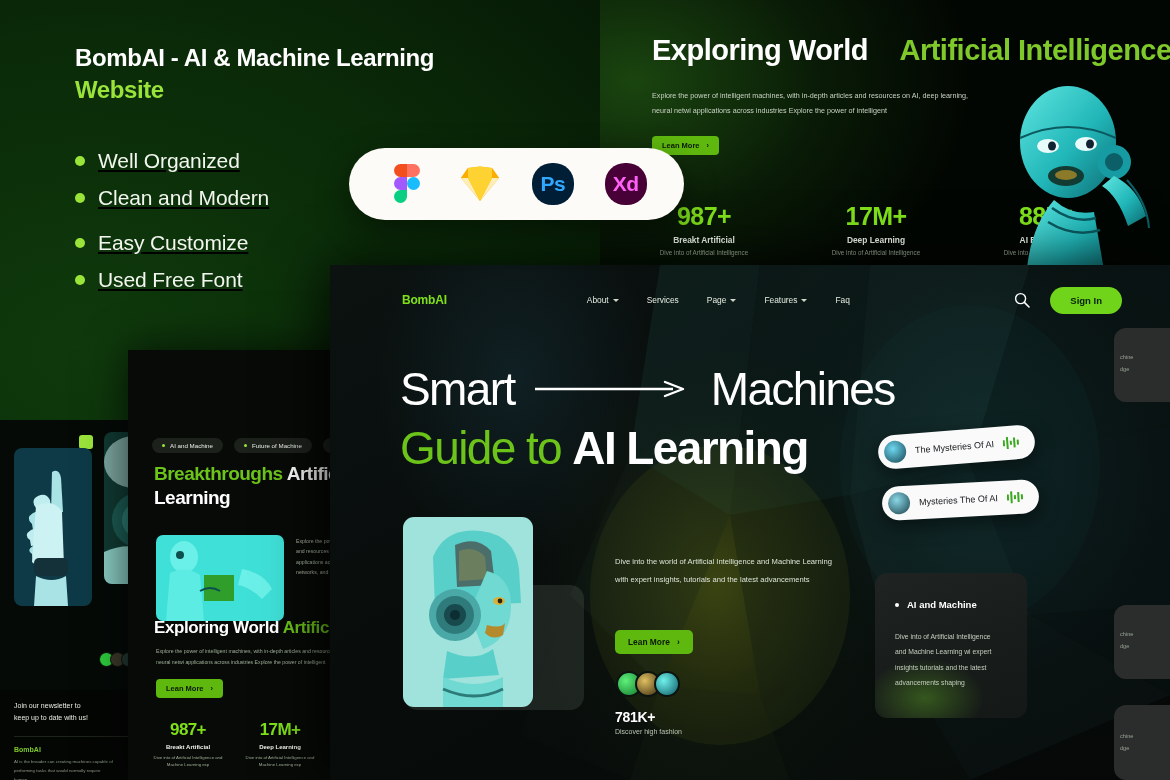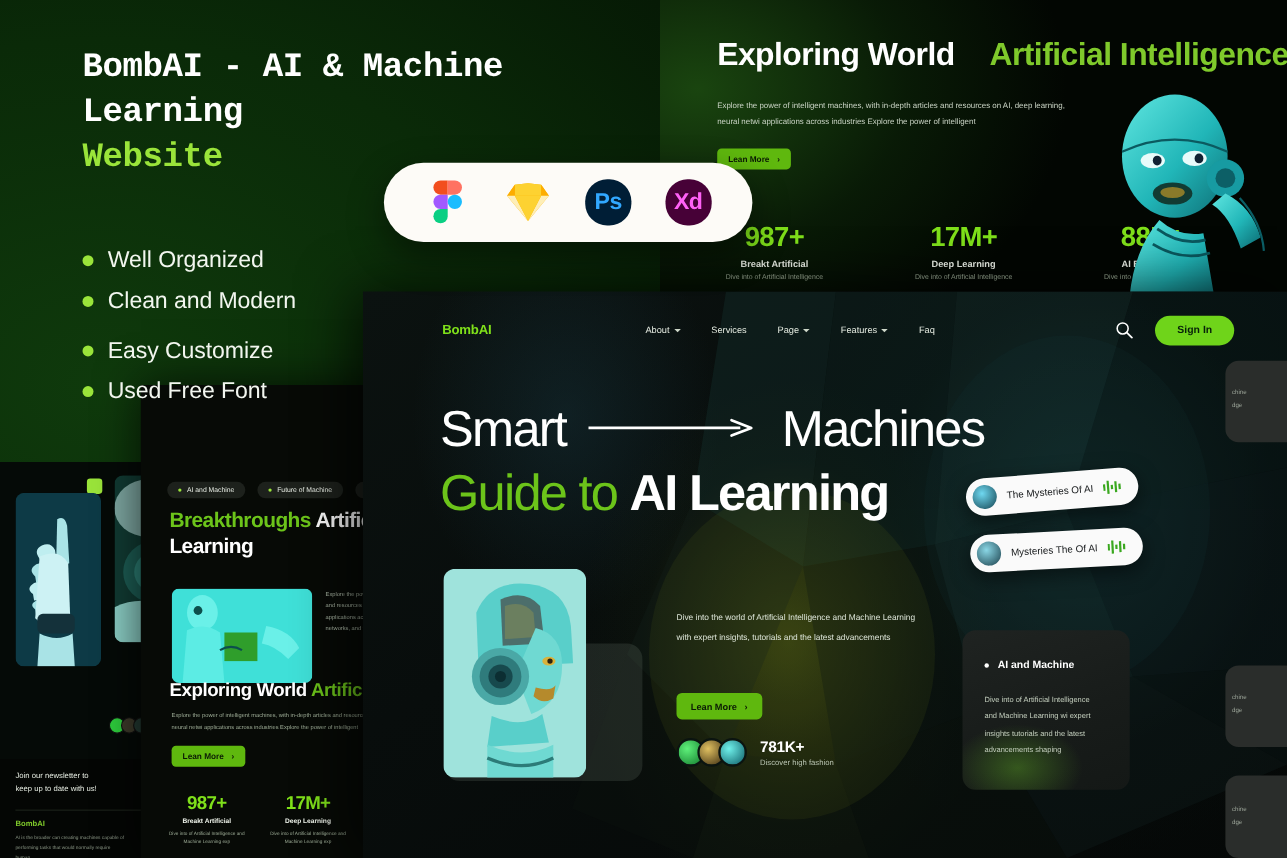--- a/index.html
+++ b/index.html
@@ -19,26 +19,25 @@
   }
   
   .rightdark {
     position: absolute; left: 600px; top: 0; width: 570px; height: 780px;
     background: linear-gradient(100deg, rgba(0,0,0,0.25) 0%, rgba(0,0,0,0.88) 35%, #000 70%);
   }
 
   
   .promo { position: absolute; left: 75px; top: 42px; width: 520px; z-index: 30; }
   .promo h1 {
-    font-size: 31px; font-weight: 700; color: #ffffff; letter-spacing: -0.4px;
+    font-size: 24px; font-weight: 700; color: #ffffff; letter-spacing: -0.4px;
     line-height: 1.32;
-    font-family: Liberation Mono, monospace;
   }
   .promo h1 .accent { color: #9ae43a; display: block; }
-  .feat-list { margin-top: 60px; list-style: none; }
+  .feat-list { margin-top: 44px; list-style: none; text-decoration: underline; }
   .feat-list li {
     display: flex; align-items: center; gap: 13px;
     font-size: 21px; color: #f2f6ef; font-weight: 400; letter-spacing: -0.1px;
     margin-bottom: 13px;
   }
   .feat-list li.gap { margin-top: 21px; }
   .dot { width: 10px; height: 10px; border-radius: 50%; background: #9ae43a; flex: 0 0 auto; }
 
   
   .toolpill {
@@ -227,21 +226,21 @@
     border-radius: 11px; overflow: hidden;
   }
 
   .hero-body {
     position: absolute; left: 285px; top: 288px; width: 270px;
     font-size: 7.6px; line-height: 2.35; color: #dbe3d6;
   }
   .hero-btn { position: absolute; left: 285px; top: 365px; }
   .hero-btn .btn-green { font-size: 8.4px; padding: 7px 13px; border-radius: 5px; }
 
-  .social { position: absolute; left: 285px; top: 406px; display: flex; align-items: center; gap: 12px; }
+  .social { position: absolute; left: 285px; top: 406px; display: flex; align-items: center; gap: 12px; flex-direction: column; }
   .social .avs { display: flex; }
   .social .avs span {
     width: 26px; height: 26px; border-radius: 50%; margin-left: -7px;
     border: 2px solid #0b1410; display: block;
   }
   .social .avs span:first-child { margin-left: 0; }
   .social .sn { font-size: 14px; font-weight: 700; color: #fff; letter-spacing: -0.3px; }
   .social .ss { font-size: 7px; color: #b9c4b2; margin-top: 3px; }
 
   

